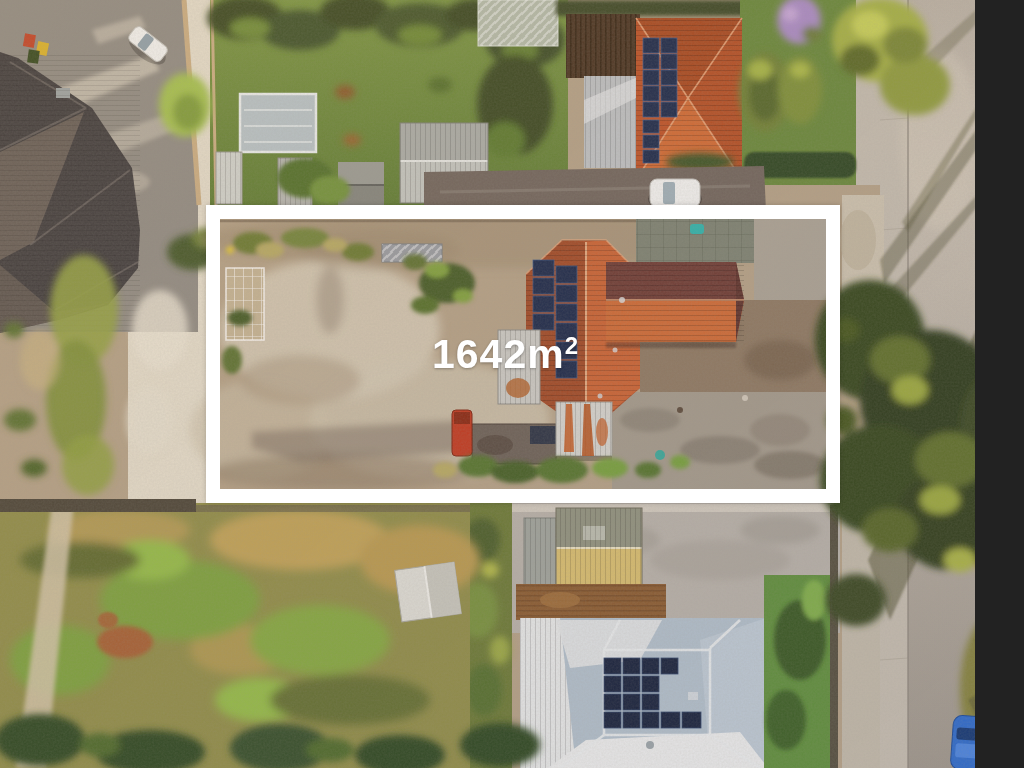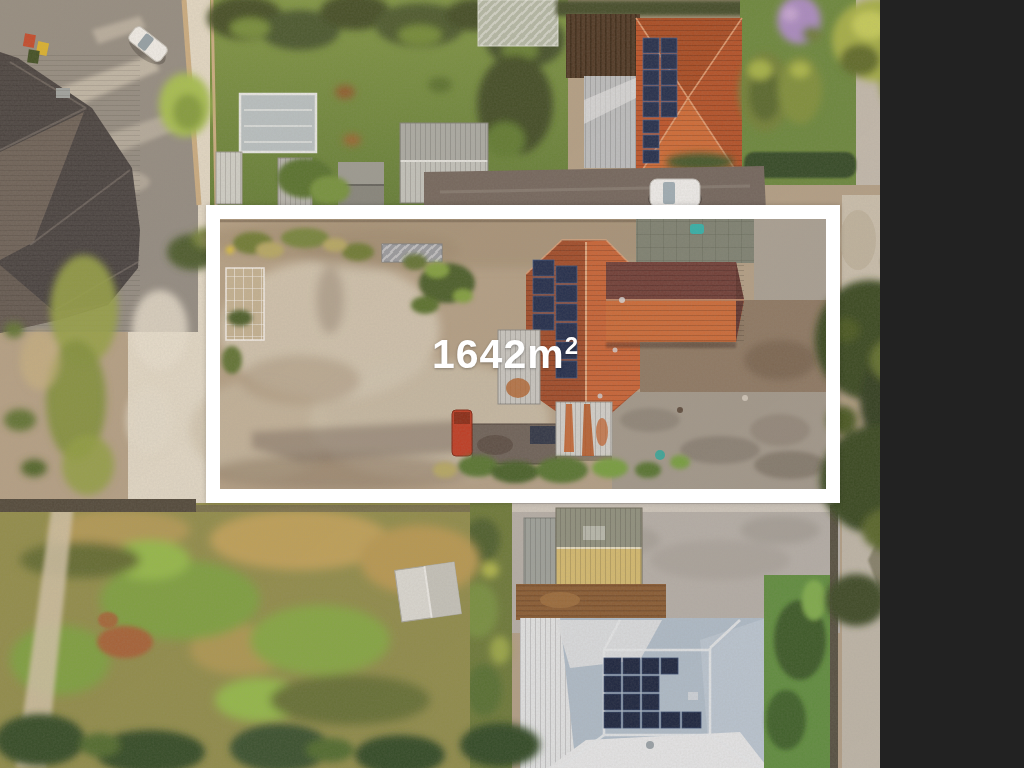--- a/index.html
+++ b/index.html
@@ -1,16 +1,16 @@
 <!DOCTYPE html>
 <html style="--boundary: #ffffff; --label_text: #ffffff; --sand: #cdc1a9; --sand_light: #e2dbc9; --dirt: #b3a186; --dirt_dark: #8d7962; --asphalt: #8f8b83; --asphalt_dark: #70655c; --roof_charcoal: #403e3f; --roof_orange: #bd5226; --roof_orange_bright: #d06a33; --roof_maroon: #6e3c34; --roof_red_main: #b0512a; --solar_panel: #1c2a4a; --shed_white: #d3d3cd; --shed_gray: #a9aca6; --rust: #c1581e; --shed_yellow: #d6bd6e; --roof_white_metal: #e3e5e3; --roof_blue_gray: #b0bfca; --grass: #6b8a3c; --grass_dark: #3a4a24; --grass_bright: #8fb944; --field_olive: #8f8d48; --field_tan: #bfa257; --tree_dark: #36461f; --tree_yellow: #9aa83e; --hedge: #2f4722; --road: #aba49a; --footpath: #c3bcae; --concrete: #b6b1a8; --car_white: #f0f1ef; --car_blue: #2f6cc9; --teal_object: #2fb3ab; --red_object: #bf3a20; --purple_tree: #a98bc4;"><head>
 <meta charset="utf-8">
 <style>
   html,body{margin:0;padding:0;background:#222;}
-  .stage{position:relative;width:880px;height:768px;overflow:hidden;
+  .stage{position:relative;width:975px;height:768px;overflow:hidden;
          font-family:"Liberation Sans",sans-serif;background:#0c4a6e;}
   .stage svg{position:absolute;inset:0;display:block;}
   .lot-boundary{position:absolute;left:206px;top:205px;width:634px;height:298px;
     border:14px solid var(--boundary,#ffffff);box-sizing:border-box;
     box-shadow:0 0 5px rgba(0,0,0,.18);}
   .area-label{position:absolute;left:330px;top:334px;width:350px;text-align:center;
     color:var(--label_text,#ffffff);font-weight:bold;font-size:41px;line-height:1;
     letter-spacing:1px;text-shadow:0 1px 3px rgba(0,0,0,.30);user-select:none;}
   .area-label sup{font-size:24px;vertical-align:14px;letter-spacing:0;}
 </style>

